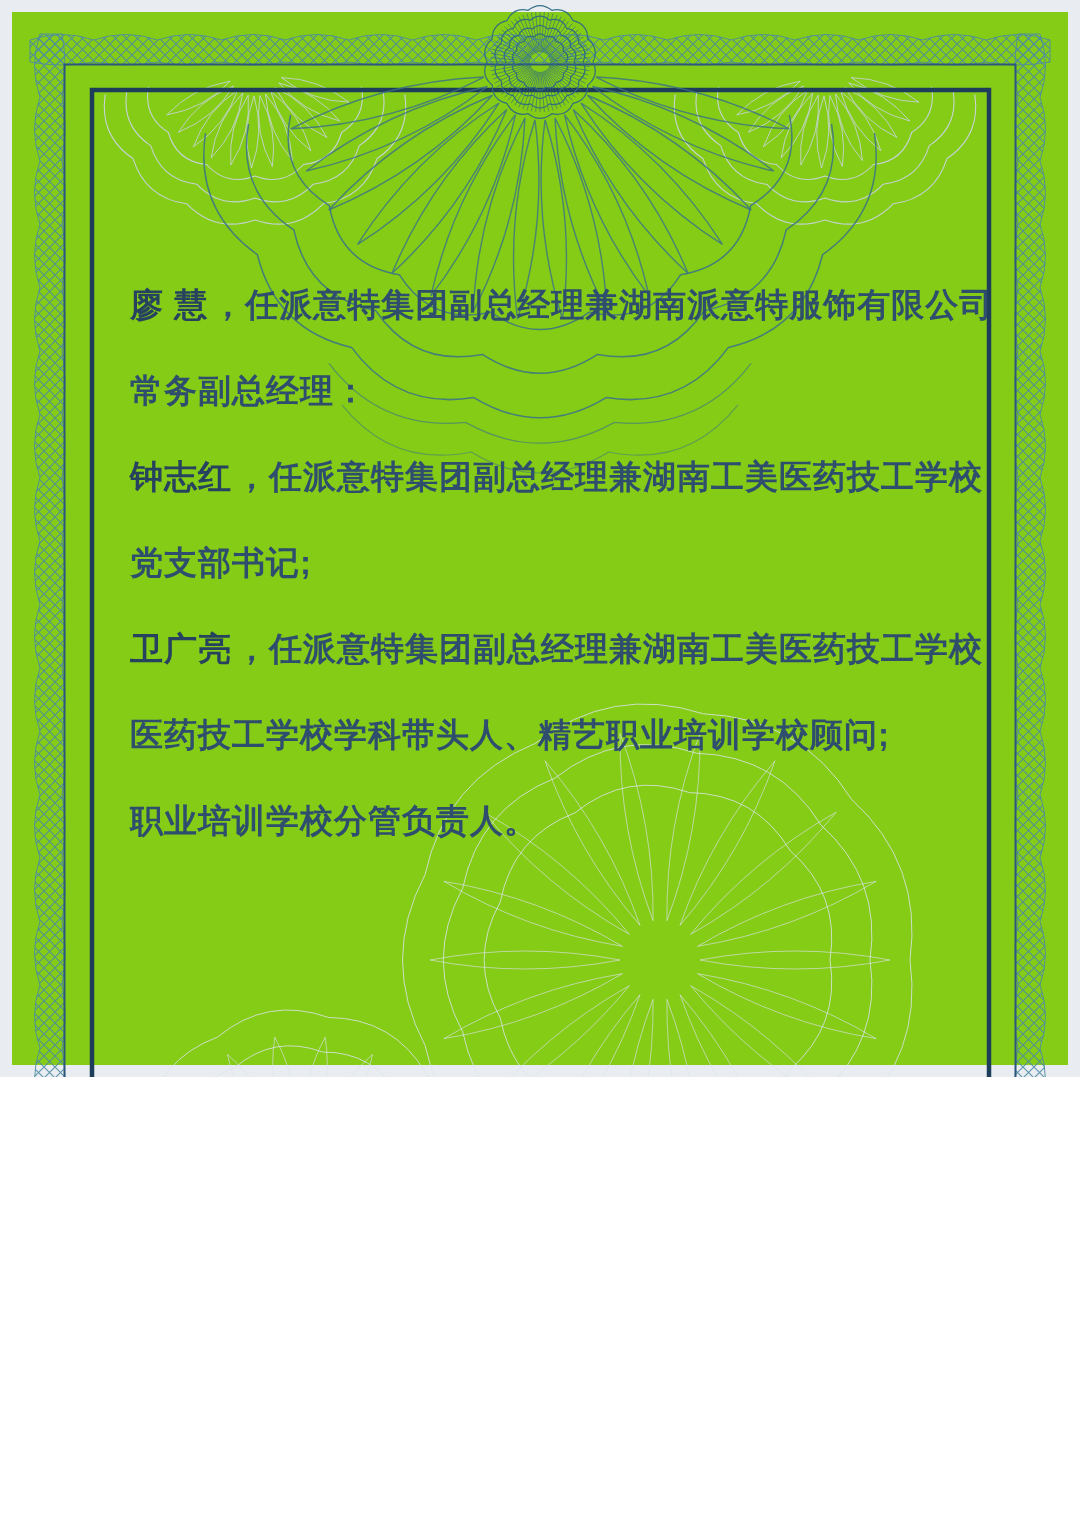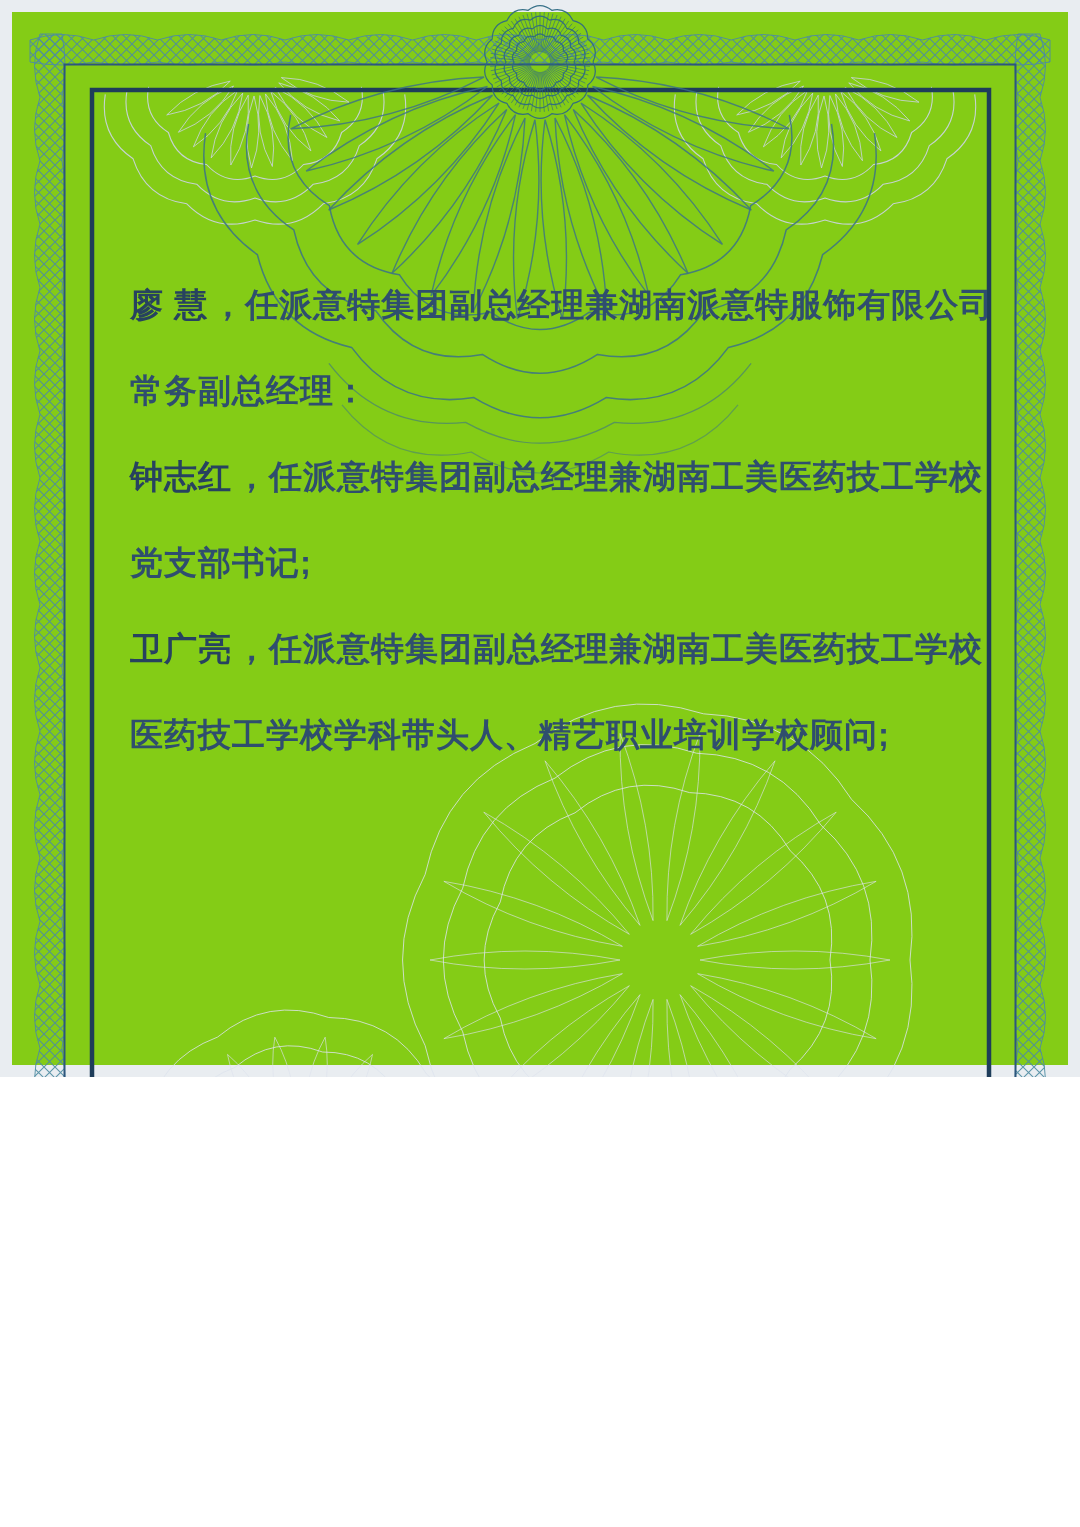--- a/index.html
+++ b/index.html
@@ -357,15 +357,16 @@
       <div class="line"><span class="nm">钟志红</span><span>，任派意特集团副总经理兼湖南工美医药技工学校</span></div>
       <div class="line"><span>党支部书记;</span></div>
     </section>
     <section class="para">
     </section>
     <section class="para">
       <div class="line"><span class="nm">卫广亮</span><span>，任派意特集团副总经理兼湖南工美医药技工学校</span></div>
       <div class="line"><span>医药技工学校学科带头人、精艺职业培训学校顾问;</span></div>
     </section>
     <section class="para">
+      <div class="line"><span>职业培训学校分管负责人。</span></div>
     </section>
   </main>
 </div>
 
 </body></html>

